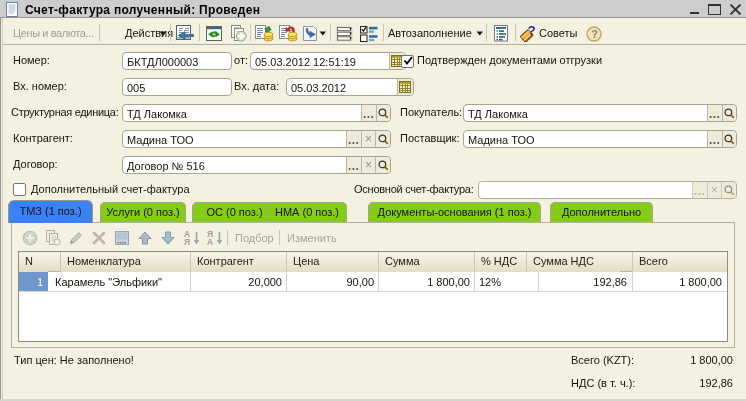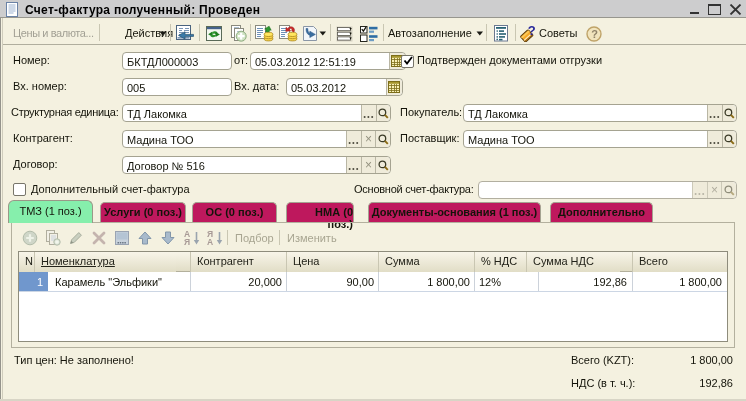--- a/index.html
+++ b/index.html
@@ -7,21 +7,21 @@
 body { font-family:"Liberation Sans",sans-serif; font-size:11px; color:#14140a; background:#f4f1e0; position:relative; -webkit-font-smoothing:antialiased; }
 .abs { position:absolute; }
 .lbl { position:absolute; font-size:11px; color:#14140a; white-space:nowrap; }
 .fld { position:absolute; height:18px; background:#fff; border:1px solid #a5a391; border-radius:4px; font-size:11px; }
 .fld .txt { position:absolute; left:4px; top:3px; white-space:nowrap; }
 .btns { position:absolute; right:0; top:0; bottom:0; display:flex; background:#efebda; border-radius:0 4px 4px 0; }
 .bt { width:15px; position:relative; border-left:1px solid #b9b6a4; display:flex; align-items:center; justify-content:center; }
 .xx { color:#93917f; font-size:12px; margin-top:-1px; }
 .sep { position:absolute; top:24px; width:1px; height:17px; background:#c9c6b2; }
 .tbsep { position:absolute; top:230px; width:1px; height:15px; background:#c9c6b2; }
-.tab { position:absolute; top:202px; height:20px; background:#be185d; border:1px solid #a5a391; border-bottom:none; border-radius:5px 5px 0 0; text-align:center; font-size:11px; padding-top:2.5px; color:#14140a;font-weight:bold; }
+.tab { position:absolute; top:202px; height:20px; background:#84cc16; border:1px solid #a5a391; border-bottom:none; border-radius:5px 5px 0 0; text-align:center; font-size:11px; padding-top:2.5px; color:#14140a; }
 .th { position:absolute; top:252px; height:20px; font-size:11px; color:#23231a; padding:3px 0 0 6px; border-left:1px solid #c9c6b2; background:linear-gradient(#f8f5e9,#e1ddc6); }
 .cell { position:absolute; top:272px; height:19px; font-size:11px; padding-top:4px; white-space:nowrap; border-left:1px solid #ccd2da; }
 svg { position:absolute; }
 </style>
 </head>
 <body>
 
 <div class="abs" style="left:0;top:18px;width:1px;height:383px;background:#94938b;"></div>
 <div class="abs" style="left:2px;top:18px;width:1px;height:383px;background:#cfccbc;"></div>
 <div class="abs" style="left:0;top:399px;width:746px;height:2px;background:#d8d5c6;"></div>
@@ -180,21 +180,21 @@
 <svg class="abs" style="left:403px;top:56px;" width="11" height="11" viewBox="0 0 11 11">
     <path d="M1.5 4.5 L4 7.5 L9 1" stroke="#000" stroke-width="1.8" fill="none"></path>
   </svg>
 <div class="lbl" style="left:417px;top:54px;">Подтвержден документами отгрузки</div>
 
 <div class="lbl" style="left:13px;top:80px;">Вх. номер:</div>
 <div class="fld" style="left:122px;top:78px;width:110px;">
     <span class="txt">005</span>
   </div>
 <div class="lbl" style="left:234px;top:80px;">Вх. дата:</div>
-<div class="fld" style="left:286px;top:78px;width:117px;">
+<div class="fld" style="left:286px;top:78px;width:128px;">
   <span class="txt">05.03.2012</span>
   <div class="btns" style="width:16px;">
       <div class="bt" style="border-left:1px solid #b9b6a4;">
     <svg width="12" height="12" viewBox="0 0 12 12" style="position:static;">
       <rect x="0.5" y="0.5" width="11" height="11" fill="#f9f0b6" stroke="#7d6e1a"></rect>
       <rect x="1" y="1" width="10" height="1.8" fill="#a6962e"></rect>
       <path d="M0.5 4.7 H11.5 M0.5 7 H11.5 M0.5 9.3 H11.5 M3.2 2.9 V11.5 M6 2.9 V11.5 M8.8 2.9 V11.5" stroke="#7d6e1a" stroke-width="0.8" shape-rendering="crispEdges"></path>
     </svg>
   </div>
     </div>
@@ -323,27 +323,27 @@
         <svg width="13" height="13" viewBox="0 0 13 13" style="position:static;">
       <circle cx="5.4" cy="5.4" r="3.3" fill="none" stroke="#8e8c7a" stroke-width="1.3"></circle>
       <path d="M7.9 7.9 L10.8 10.8" stroke="#b5a97e" stroke-width="1.9"></path>
     </svg>
       </div>
   </div>
 </div>
 
 <div class="tab" style="left:100px;width:86px;">Услуги (0 поз.)</div>
 <div class="tab" style="left:192px;width:85px;">ОС (0 поз.)</div>
-<div class="tab" style="left:286px;width:68px;text-align:right;">НМА (0 поз.)</div>
+<div class="tab" style="left:267px;width:80px;">НМА (0 поз.)</div>
 <div class="tab" style="left:368px;width:173px;">Документы-основания (1 поз.)</div>
 <div class="tab" style="left:550px;width:103px;">Дополнительно</div>
 
 <div class="abs" style="left:11px;top:222px;width:724px;height:126px;border:1px solid #b3b09e;border-top:none;"></div>
 <div class="abs" style="left:11px;top:222px;width:724px;height:1px;background:#b3b09e;"></div>
-<div class="abs" style="left:8px;top:200px;width:85px;height:23px;background:#86efac;border:1px solid #9a9888;border-bottom:none;border-radius:6px 6px 0 0;text-align:center;padding-top:3.5px;font-size:11px;">ТМЗ (1 поз.)</div>
+<div class="abs" style="left:8px;top:200px;width:85px;height:23px;background:#3b82f6;border:1px solid #9a9888;border-bottom:none;border-radius:6px 6px 0 0;text-align:center;padding-top:3.5px;font-size:11px;">ТМЗ (1 поз.)</div>
 
 <svg class="abs" style="left:22px;top:230px;" width="16" height="16" viewBox="0 0 16 16">
   <circle cx="8" cy="8" r="6.8" fill="#cfd6c8" stroke="#b2bcaa"></circle>
   <path d="M8 4.2 L8 11.8 M4.2 8 L11.8 8" stroke="#eef2e8" stroke-width="2.2"></path>
 </svg>
 <svg class="abs" style="left:45px;top:230px;" width="16" height="16" viewBox="0 0 16 16">
   <rect x="1.5" y="0.5" width="8" height="11" fill="#f2f0e6" stroke="#b0ae9e"></rect>
   <rect x="4.5" y="3.5" width="8" height="11" fill="#f2f0e6" stroke="#b0ae9e"></rect>
   <path d="M6 6 H11 M6 8 H11 M6 10 H11" stroke="#c2cada" stroke-width="0.8"></path>
   <circle cx="12" cy="12" r="3.2" fill="#dde4d6" stroke="#b2bcaa"></circle>
@@ -380,21 +380,21 @@
   <path d="M12.5 14.5 L9.8 10 L15.2 10 Z" fill="#9aa4ae"></path>
 </svg>
 <div class="tbsep" style="left:227px;"></div>
 <div class="lbl" style="left:235px;top:232px;color:#a8a591;">Подбор</div>
 <div class="tbsep" style="left:279px;"></div>
 <div class="lbl" style="left:287px;top:232px;color:#a8a591;">Изменить</div>
 
 <div class="abs" style="left:18px;top:251px;width:710px;height:91px;background:#fff;border:1px solid #8e8c7c;"></div>
 <div class="abs" style="left:19px;top:252px;width:708px;height:20px;background:linear-gradient(#f8f5e9,#e1ddc6);border-bottom:1px solid #b3b09c;"></div>
 <div class="th" style="left:19px;width:29px;border-left:none;"> N</div>
-<div class="th" style="left:34px;width:142px;text-decoration:underline;">Номенклатура</div>
+<div class="th" style="left:60px;width:142px;">Номенклатура</div>
 <div class="th" style="left:190px;width:96px;">Контрагент</div>
 <div class="th" style="left:286px;width:92px;">Цена</div>
 <div class="th" style="left:378px;width:96px;">Сумма</div>
 <div class="th" style="left:474px;width:64px;">% НДС</div>
 <div class="th" style="left:526px;width:94px;">Сумма НДС</div>
 <div class="th" style="left:632px;width:95px;">Всего</div>
 
 <div class="abs" style="left:19px;top:272px;width:29px;height:19px;background:#7097cd;color:#fff;text-align:right;padding:4px 5px 0 0;font-size:11px;">1</div>
 <div class="cell" style="left:48px;width:142px;padding-left:7px;border-left:none;">Карамель "Эльфики"</div>
 <div class="cell" style="left:190px;width:96px;text-align:right;padding-right:4px;">20,000</div>

